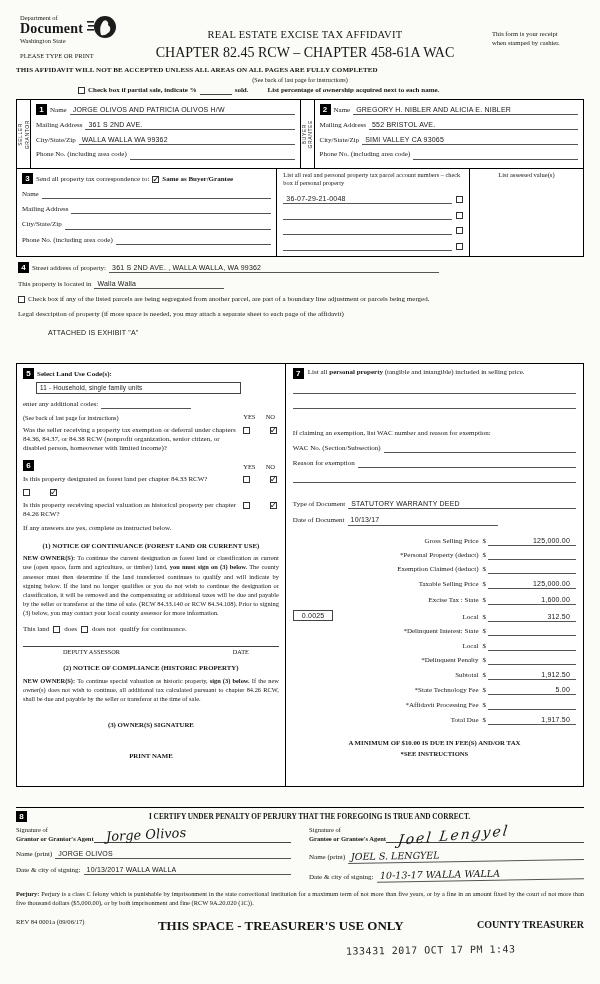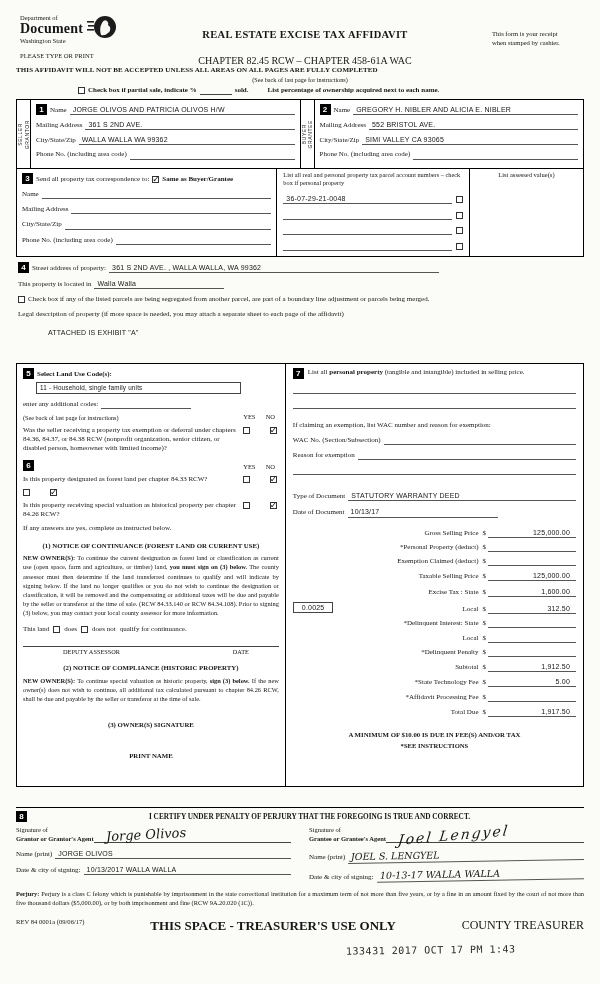--- a/index.html
+++ b/index.html
@@ -9,22 +9,22 @@
   .b{font-weight:700}
   .center{text-align:center}
 
   
   .hdr{position:relative;height:60px}
   .brand{position:absolute;left:4px;top:8px;display:flex;gap:4px;align-items:flex-start}
   .brand-dept{font-size:6.5px}
   .brand-rev{font-size:14px;font-weight:700;line-height:1.05;letter-spacing:.2px}
   .brand-state{font-size:6.5px}
   .titlewrap{position:absolute;left:120px;right:110px;top:22px;text-align:center}
-  .ftitle{font-size:10.5px;font-weight:700;letter-spacing:.3px}
-  .fsub{font-size:10px;margin-top:12px}
+  .ftitle{font-size:10.5px;font-weight:400;letter-spacing:.3px}
+  .fsub{font-size:14px;margin-top:2px}
   .receipt{position:absolute;right:0;top:24px;width:92px;font-size:6.6px;line-height:1.35}
   .typeprint{position:absolute;left:4px;top:46px;font-size:6.6px}
 
   .warn{text-align:left;font-weight:700;font-size:7px;letter-spacing:.1px}
   .seeback{text-align:center;font-size:6.2px;margin-top:1px}
   .partial{display:flex;align-items:flex-end;gap:3px;margin:2px 0 4px 62px;font-weight:700}
   .pctline{width:32px;border-bottom:1px solid #444;height:8px}
   .partial .rightnote{margin-left:16px}
 
   
@@ -102,21 +102,21 @@
   .sigfill{flex:1;border-bottom:1px solid #444;position:relative;height:18px}
   .handsig{position:absolute;left:12px;bottom:-2px;font-size:13px;white-space:nowrap;transform:rotate(-3deg)}
   .handsig.scrawl{font-size:14px;transform:rotate(-5deg) skewX(-12deg);letter-spacing:2px}
   .handval{font-size:9.5px;transform:rotate(-1deg)}
 
   
   .perjury{margin-top:8px;font-size:6.4px;text-align:justify;line-height:1.4}
   .botline{display:flex;justify-content:space-between;align-items:flex-start;margin-top:10px}
   .rev{font-size:6.6px}
   .treas{font-weight:700;font-size:13px}
-  .county{font-weight:400;font-size:12px}
+  .county{font-weight:700;font-size:10px}
   .stamp{margin:8px 0 0 330px;font-family:"DejaVu Sans Mono",monospace;font-size:10px;letter-spacing:.5px;
          color:#2a2a2a;transform:rotate(-.8deg);white-space:nowrap}
 </style>
 </head>
 <body>
 
 <div class="page">
 
   <div class="hdr">
     <div class="brand">
@@ -365,21 +365,21 @@
         <span class="secnum" style="margin-right:4px">7</span>
         <span class="qtext"><span>List all </span><span class="b">personal property</span><span> (tangible and intangible) included in selling price.</span></span>
       </div>
       <div class="frow">
           <span class="fill"></span>
         </div>
       <div class="frow">
           <span class="fill"></span>
         </div>
 
-      <div style="margin-top:12px">If claiming an exemption, list WAC number and reason for exemption:</div>
+      <div style="margin-top:20px">If claiming an exemption, list WAC number and reason for exemption:</div>
       <div class="frow">
         <span>WAC No. (Section/Subsection)</span>
         <span class="fill"></span>
       </div>
       <div class="frow">
         <span>Reason for exemption</span>
         <span class="fill"></span>
       </div>
       <div class="frow">
           <span class="fill"></span>

